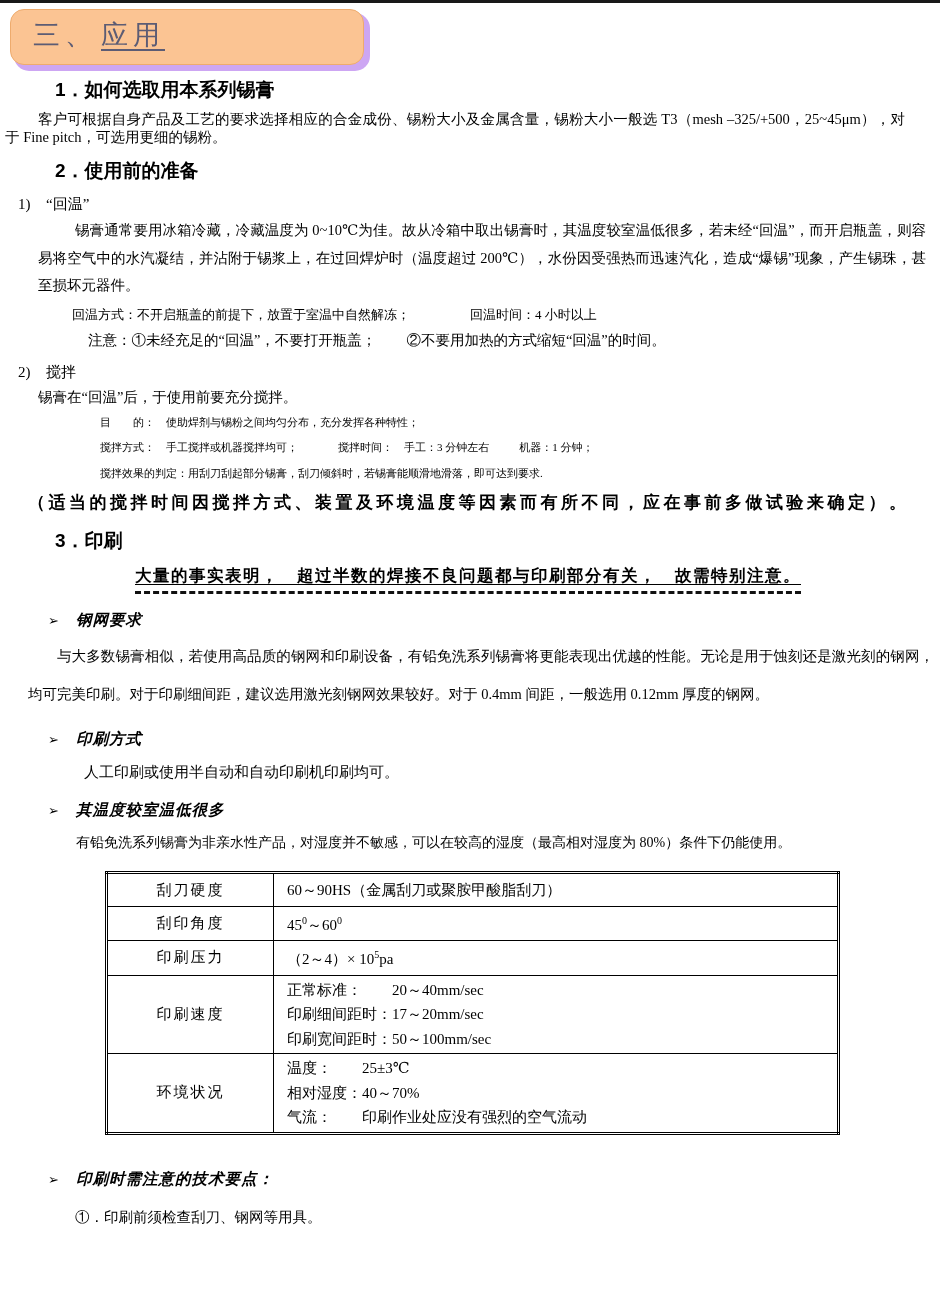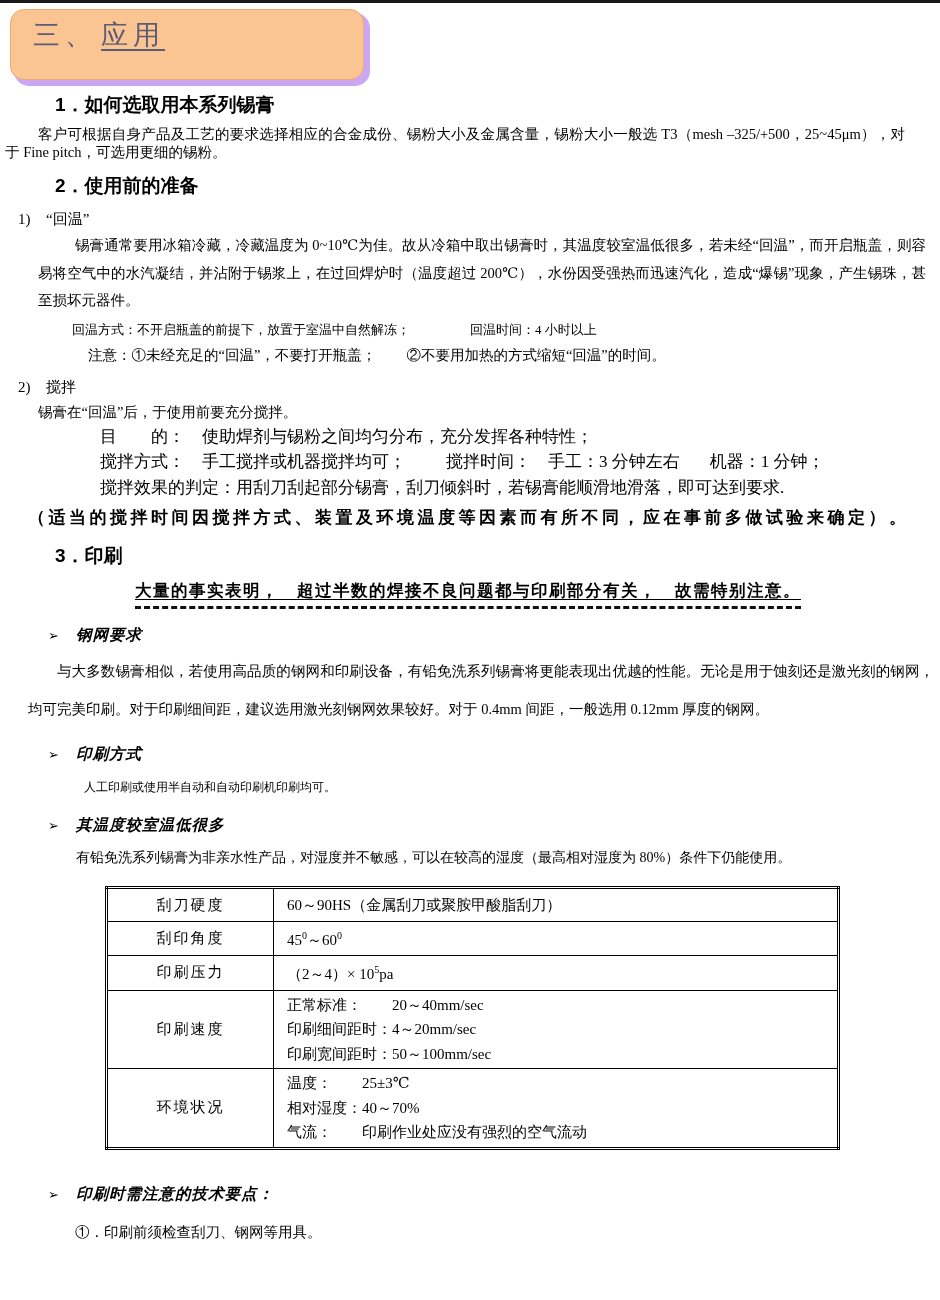--- a/index.html
+++ b/index.html
@@ -2,54 +2,54 @@
 <html><head>
 <meta charset="utf-8">
 <style>
   html,body{margin:0;padding:0;background:#ffffff;}
   body{width:940px;height:1300px;overflow:hidden;font-family:"Liberation Serif","DejaVu Serif",serif;color:#000;}
   #page{position:relative;width:940px;height:1300px;background:#fff;}
   .top-rule{border-top:3px solid #181818;width:940px;}
 
   
   .banner{display:inline-block;margin:6px 0 0 10px;background:#FBC493;border:1px solid #eeab6d;
-          border-radius:14px;box-shadow:5px 5px 0 1px #CDA6F3;padding:7px 30px 26px 22px;min-width:300px;}
+          border-radius:14px;box-shadow:5px 5px 0 1px #CDA6F3;padding:7px 30px 11px 22px;min-width:300px;}
   .banner-text{font-family:"Liberation Sans","DejaVu Sans",sans-serif;font-size:27px;color:#5C5C74;letter-spacing:5px;}
   .banner-title{text-decoration:underline;text-underline-offset:5px;}
 
   .h-big{font-family:"Liberation Sans","DejaVu Sans",sans-serif;font-weight:bold;font-size:19px;white-space:nowrap;}
   .h1-sec{margin:12px 0 0 55px;}
   .body-text{font-size:14.5px;line-height:18px;text-align:justify;}
 
   .p-intro{margin:7px 0 0 5px;width:900px;text-indent:33px;}
 
   .li-head{margin:11px 0 0 18px;font-size:15px;white-space:nowrap;}
   .li-num{display:inline-block;width:28px;}
   .p-rewarm{margin:3px 0 0 38px;width:888px;text-indent:37px;line-height:27.5px;}
   .line-method{margin:3px 0 0 72px;font-size:13px;line-height:24px;display:flex;white-space:nowrap;}
   .gap60{display:inline-block;width:60px;}
   .gap40{display:inline-block;width:40px;}
   .gap30{display:inline-block;width:30px;}
   .line-note{margin:1px 0 0 88px;font-size:14.5px;line-height:24px;display:flex;white-space:nowrap;}
   .p-stir-intro{margin:3px 0 0 38px;font-size:14.5px;line-height:24px;white-space:nowrap;}
-  .line-sub{margin:1px 0 0 100px;font-size:17px;line-height:24.5px;display:flex;white-space:nowrap;font-family:Liberation Serif, serif;}
+  .line-sub{margin:1px 0 0 100px;font-size:11px;line-height:24.5px;display:flex;white-space:nowrap;font-family:Liberation Serif, serif;}
   .caution{margin:6px 0 0 28px;font-size:17px;font-weight:bold;letter-spacing:3.5px;white-space:nowrap;
            font-family:"Liberation Sans","DejaVu Sans",sans-serif;}
 
   .h1-print{margin:14px 0 0 55px;}
   .notice-wrap{margin:11px 0 0 135px;}
   .notice{display:inline-block;font-size:16.5px;font-weight:bold;letter-spacing:1.5px;white-space:nowrap;
           text-decoration:underline;text-underline-offset:3px;border-bottom:3.5px dashed #111;padding-bottom:4px;}
 
   .bullet-row{display:flex;align-items:baseline;margin:16px 0 0 48px;}
   .bullet-mark{font-family:"DejaVu Sans",sans-serif;font-size:13px;margin-right:17px;}
   .bullet-title{font-family:"Liberation Sans","DejaVu Sans",sans-serif;font-size:15.5px;font-weight:bold;
                 font-style:italic;letter-spacing:1px;white-space:nowrap;}
   .p-stencil{margin:6px 0 0 28px;width:906px;text-indent:2em;font-size:14.5px;line-height:38px;text-align:justify;}
-  .p-manual{margin:10px 0 0 84px;font-size:12px;line-height:24px;white-space:nowrap;}
+  .p-manual{margin:10px 0 0 84px;font-size:15px;line-height:24px;white-space:nowrap;}
   .p-humidity{margin:10px 0 0 76px;font-size:14px;line-height:24px;white-space:nowrap;}
 
   .ideal-wrap{margin:22px 0 0 55px;}
   .ideal{display:inline-block;font-size:17.5px;letter-spacing:0.5px;white-space:nowrap;
          text-decoration:underline;text-underline-offset:4px;}
 
   table.cond{border-collapse:collapse;margin:16px 9px 0 105px;width:735px;border:3px double #000;}
   table.cond td{border:1px solid #000;font-size:15px;vertical-align:middle;}
   td.c-label{width:163px;text-align:center;letter-spacing:2px;font-size:15px;}
   td.c-val{padding:2px 6px 2px 13px;}
@@ -150,21 +150,21 @@
     <tr class="r-mid">
       <td class="c-label">印刷压力</td>
       <td class="c-val">
         <span class="cell-line"><span>（2～4）× 10</span><sup>5</sup><span>pa</span></span>
       </td>
     </tr>
     <tr>
       <td class="c-label">印刷速度</td>
       <td class="c-val">
         <div class="cell-line">正常标准：　　20～40mm/sec</div>
-        <div class="cell-line">印刷细间距时：4～20mm/sec</div>
+        <div class="cell-line">印刷细间距时：17～20mm/sec</div>
         <div class="cell-line">印刷宽间距时：50～100mm/sec</div>
       </td>
     </tr>
     <tr>
       <td class="c-label">环境状况</td>
       <td class="c-val">
         <div class="cell-line">温度：　　25±3℃</div>
         <div class="cell-line">相对湿度：40～70%</div>
         <div class="cell-line">气流：　　印刷作业处应没有强烈的空气流动</div>
       </td>

